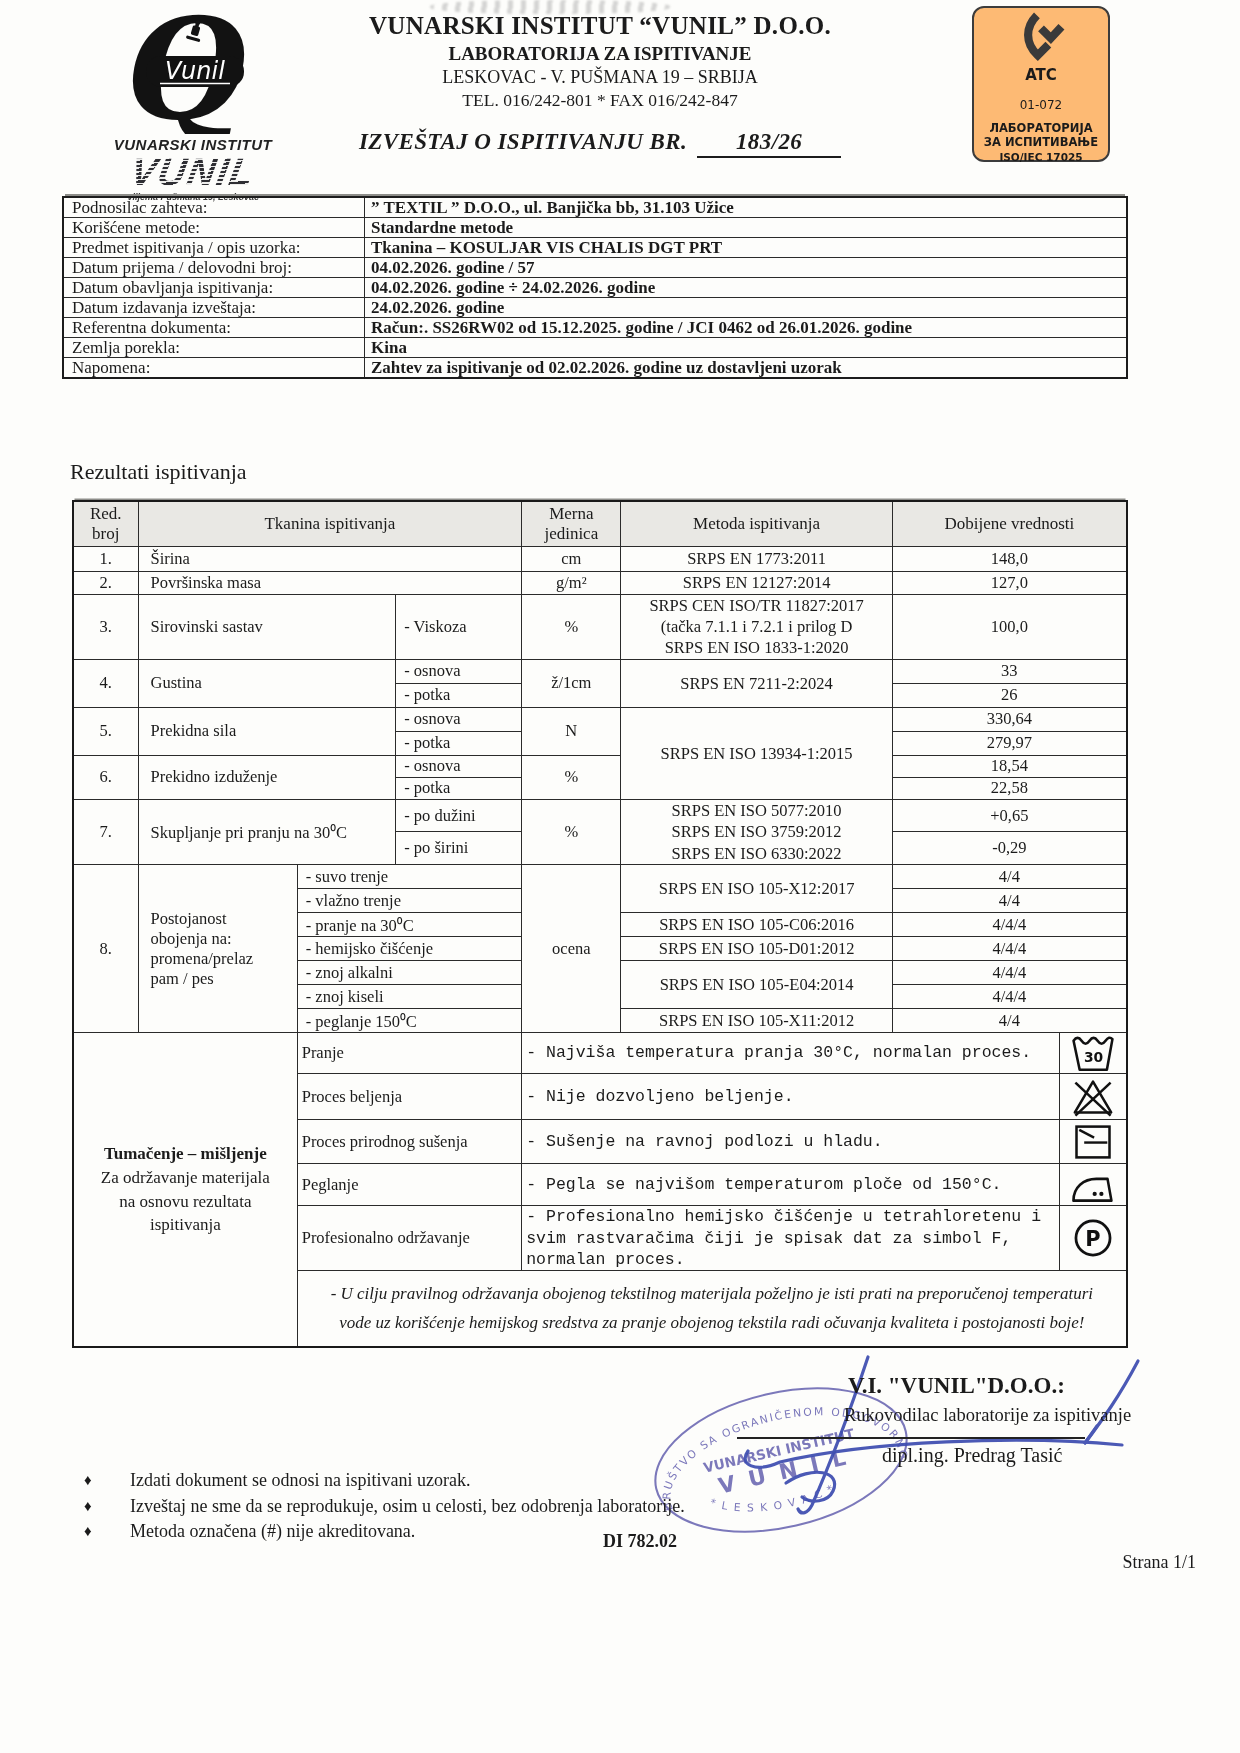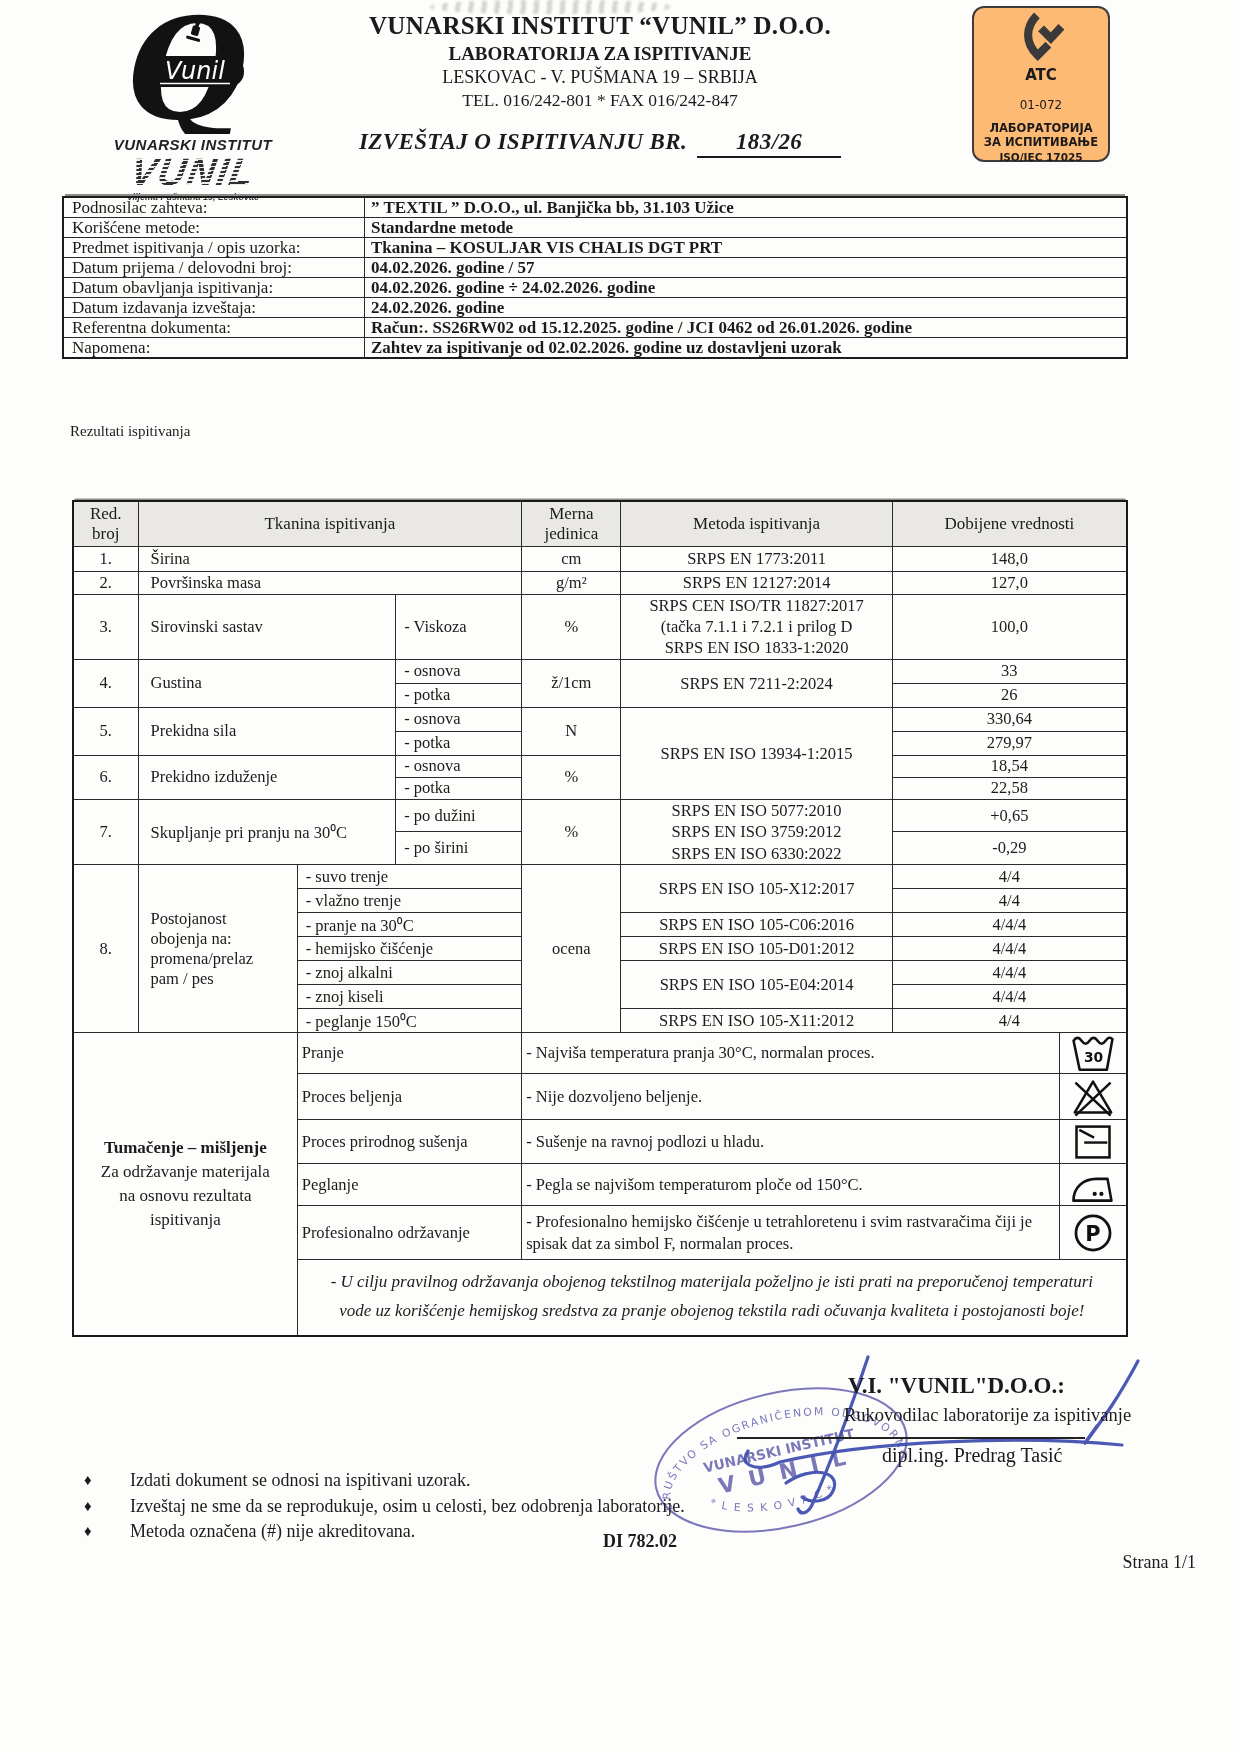--- a/index.html
+++ b/index.html
@@ -33,36 +33,36 @@
   .atc-l1,.atc-l2{font-size:11.5px;font-weight:700;line-height:1.25;}
   .atc-l1{margin-top:9px;}
   .atc-l3{font-size:10.5px;font-weight:700;margin-top:1px;}
   
   .info-table{position:absolute;left:62px;top:196px;width:1066px;border-collapse:collapse;
               border:2.5px solid #1c1c1c;box-shadow:0 -5px 0 -3px #8d8d89;}
   .info-table td{border:1.5px solid #2a2a2a;height:19px;font-size:17px;line-height:1;padding:0 6px;}
   .info-table td.lbl{width:286px;padding-left:8px;}
   .info-table td.val{font-weight:bold;}
   
-  .results-heading{position:absolute;left:70px;top:423px;font-size:15px;}
+  .results-heading{position:absolute;left:70px;top:459px;font-size:22px;}
   .results-table{position:absolute;left:72px;top:500px;width:1056px;border-collapse:collapse;
                  border:2.5px solid #191919;box-shadow:0 -4px 0 -2.5px #8d8d89;font-size:16.5px;}
   .results-table th,.results-table td{border:1.3px solid #2b2b2b;padding:0 4px;}
   .results-table th{background:#e9e8e4;font-weight:400;font-size:17px;line-height:1.15;}
   td.num,{text-align:center;}
   .results-table .num{text-align:center;width:56px;}
   .results-table .name{text-align:left;padding-left:12px;}
   .results-table .sub{text-align:left;padding-left:8px;}
   .results-table .unit{text-align:center;}
   .results-table .method{text-align:center;line-height:1.3;}
   .results-table .val{text-align:center;}
   .care-left{text-align:center;line-height:1.4;font-size:17px;}
   .care-left .bold{font-weight:700;}
   .care-label{text-align:left;padding-left:10px;font-size:16.5px;}
-  .care-desc{text-align:left;padding-left:38px;font-size:16.5px;line-height:1.3;}
+  .care-desc{text-align:left;padding-left:38px;font-size:16.5px;line-height:1.3;font-family:Liberation Mono, monospace;}
   .care-icon{text-align:center;padding:0;}
   .note-cell{text-align:center;font-style:italic;font-size:17px;line-height:1.7;vertical-align:middle;}
   
   .sig-area{position:absolute;left:0;top:1345px;width:1240px;height:225px;}
   .sig-company{position:absolute;left:848px;top:28px;font-size:23px;font-weight:700;}
   .sig-role{position:absolute;left:828px;top:60px;font-size:18.5px;margin-left:16px;}
   .sig-line{position:absolute;left:737px;top:92px;width:348px;border-top:2px solid #222;}
   .sig-name{position:absolute;left:882px;top:99px;font-size:20px;}
   .stamp-svg{position:absolute;left:645px;top:36px;opacity:.88;}
   .ink-svg{position:absolute;left:690px;top:8px;}
@@ -145,20 +145,24 @@
           <td class="lbl">Datum obavljanja ispitivanja:</td>
           <td class="val">04.02.2026. godine ÷ 24.02.2026. godine</td>
         </tr>
       <tr>
           <td class="lbl">Datum izdavanja izveštaja:</td>
           <td class="val">24.02.2026. godine</td>
         </tr>
       <tr>
           <td class="lbl">Referentna dokumenta:</td>
           <td class="val">Račun:. SS26RW02 od 15.12.2025. godine  /  JCI 0462 od 26.01.2026. godine</td>
+        </tr>
+      <tr>
+          <td class="lbl">Zemlja porekla:</td>
+          <td class="val">Kina</td>
         </tr>
       <tr>
           <td class="lbl">Napomena:</td>
           <td class="val">Zahtev za ispitivanje od 02.02.2026. godine uz dostavljeni uzorak</td>
         </tr>
     </tbody>
   </table>
 
   <div class="results-heading">Rezultati ispitivanja</div>
 

